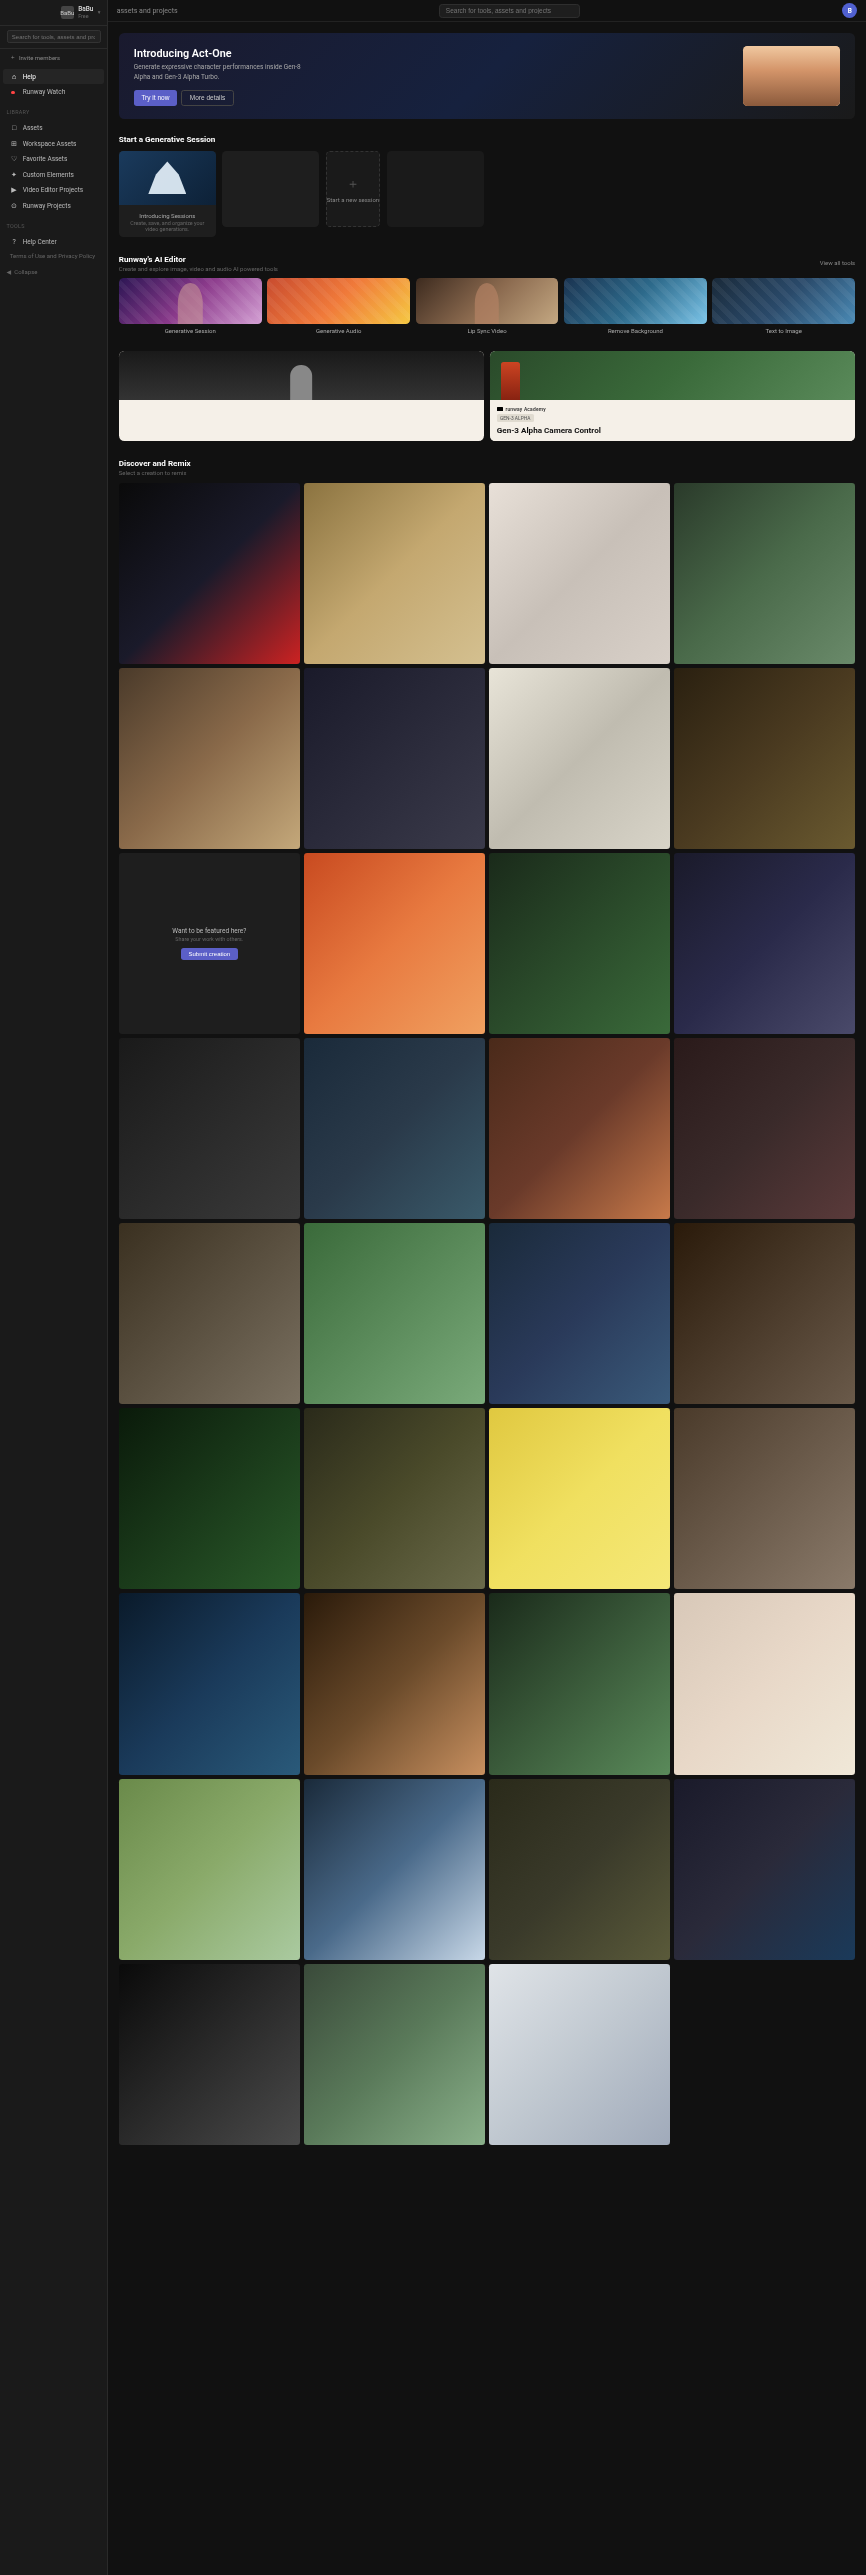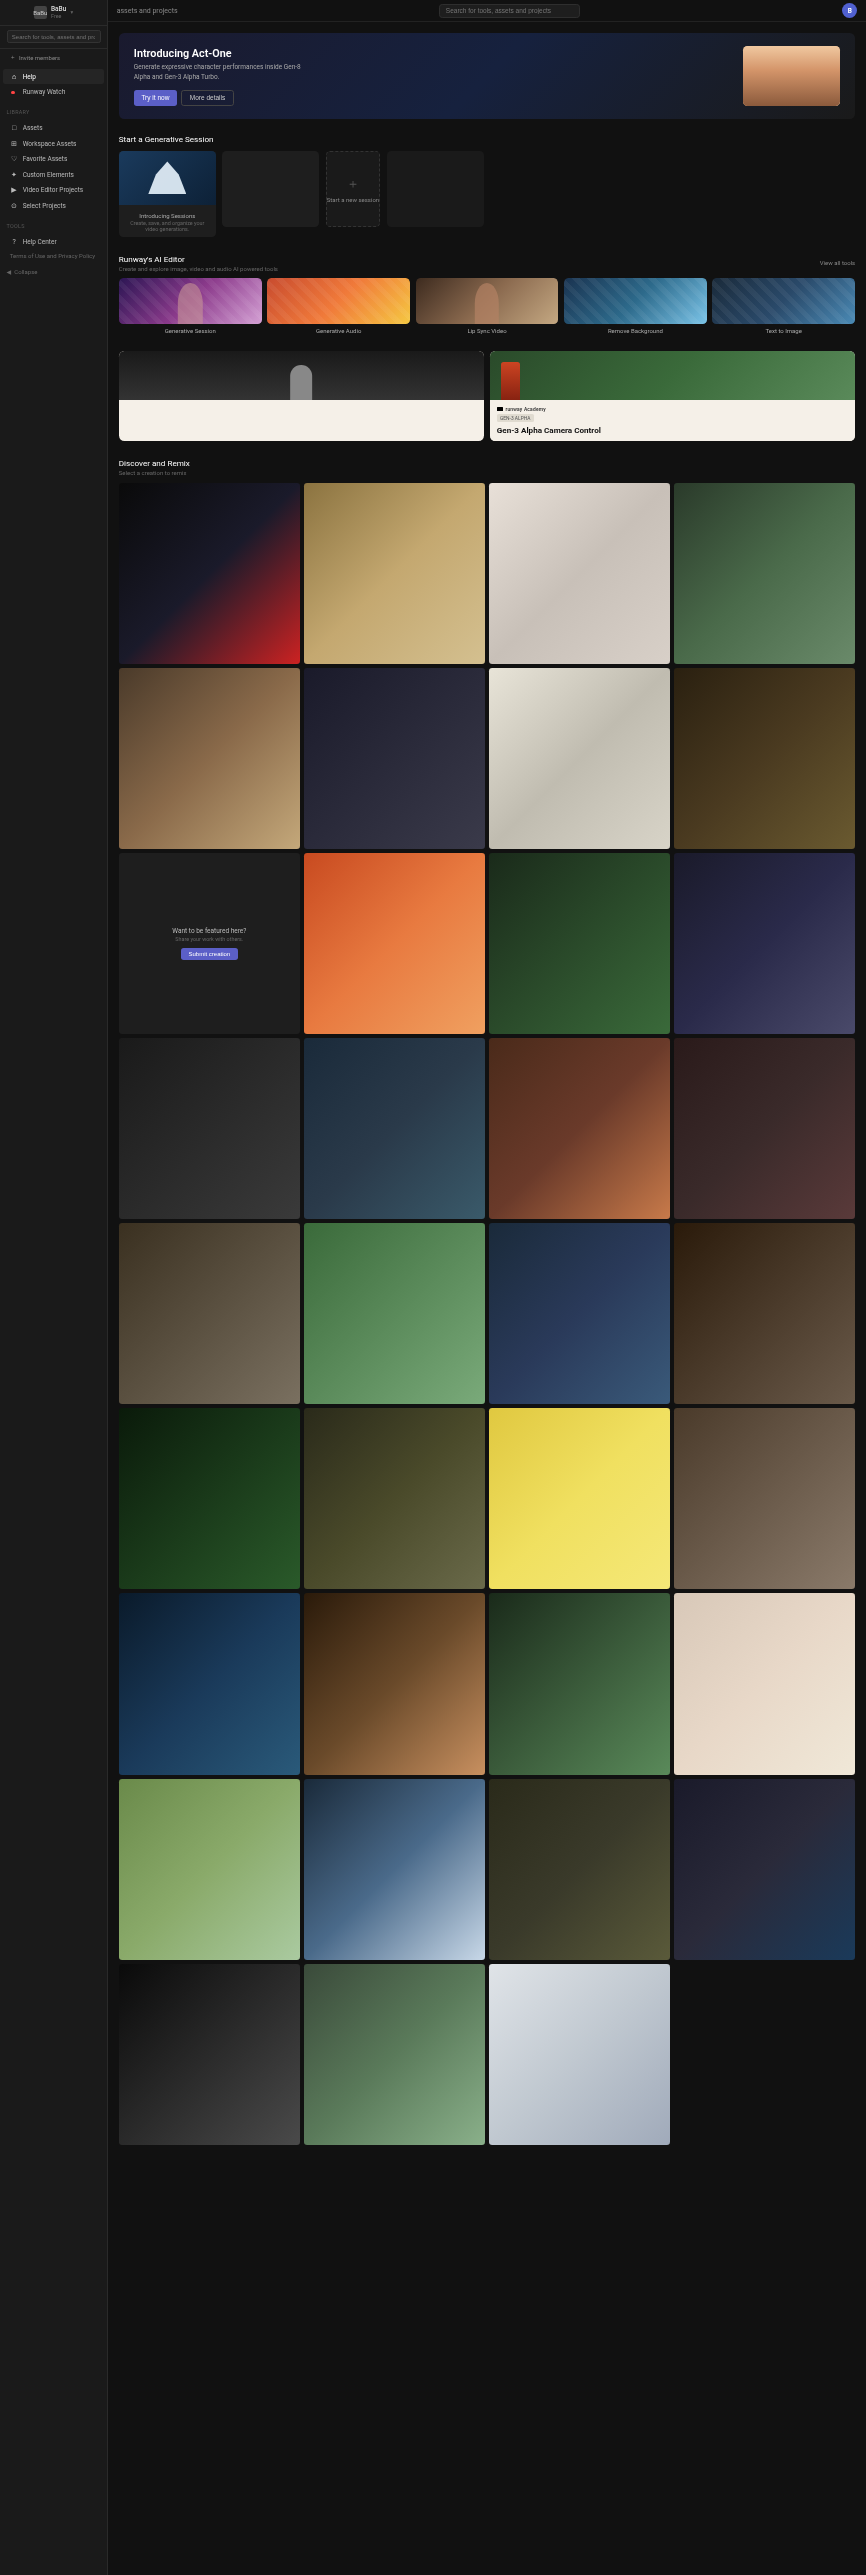--- a/index.html
+++ b/index.html
@@ -24,21 +24,21 @@
       left: 0;
       height: 100%;
       overflow-y: auto;
       z-index: 100;
     }
     .sidebar-header {
       padding: 5.4px 6.5px;
       border-bottom: 0.5px solid #2a2a2a;
       display: flex;
       align-items: center;
-      justify-content: center;
+      justify-content: flex-end;
     }
     .sidebar-user {
       display: flex;
       align-items: center;
       gap: 4.3px;
       cursor: pointer;
     }
     .sidebar-avatar {
       width: 13px;
       height: 13px;
@@ -249,21 +249,21 @@
 
     
     .section-header {
       display: flex;
       align-items: center;
       justify-content: space-between;
       margin-bottom: 6.5px;
     }
     .section-title {
       font-size: 8.1px;
-      font-weight: 400;
+      font-weight: 700;
       color: #fff;
     }
     .section-subtitle {
       font-size: 6px;
       color: #666;
       margin-top: 1.1px;
     }
     .view-all-link {
       font-size: 6px;
       color: #888;
@@ -653,21 +653,21 @@
     <div class="sidebar-nav-item">
       <span class="sidebar-nav-icon">✦</span>
       <span>Custom Elements</span>
     </div>
     <div class="sidebar-nav-item">
       <span class="sidebar-nav-icon">▶</span>
       <span>Video Editor Projects</span>
     </div>
     <div class="sidebar-nav-item">
       <span class="sidebar-nav-icon">⊙</span>
-      <span>Select Projects</span>
+      <span>Runway Projects</span>
     </div>
   </nav>
 
   <div class="sidebar-section-label">TOOLS</div>
   <nav class="sidebar-nav">
     <div class="sidebar-nav-item">
       <span class="sidebar-nav-icon">?</span>
       <span>Help Center</span>
     </div>
     <div class="sidebar-nav-item" style="font-size:6px; color:#666; padding: 2.2px 6.5px;">

